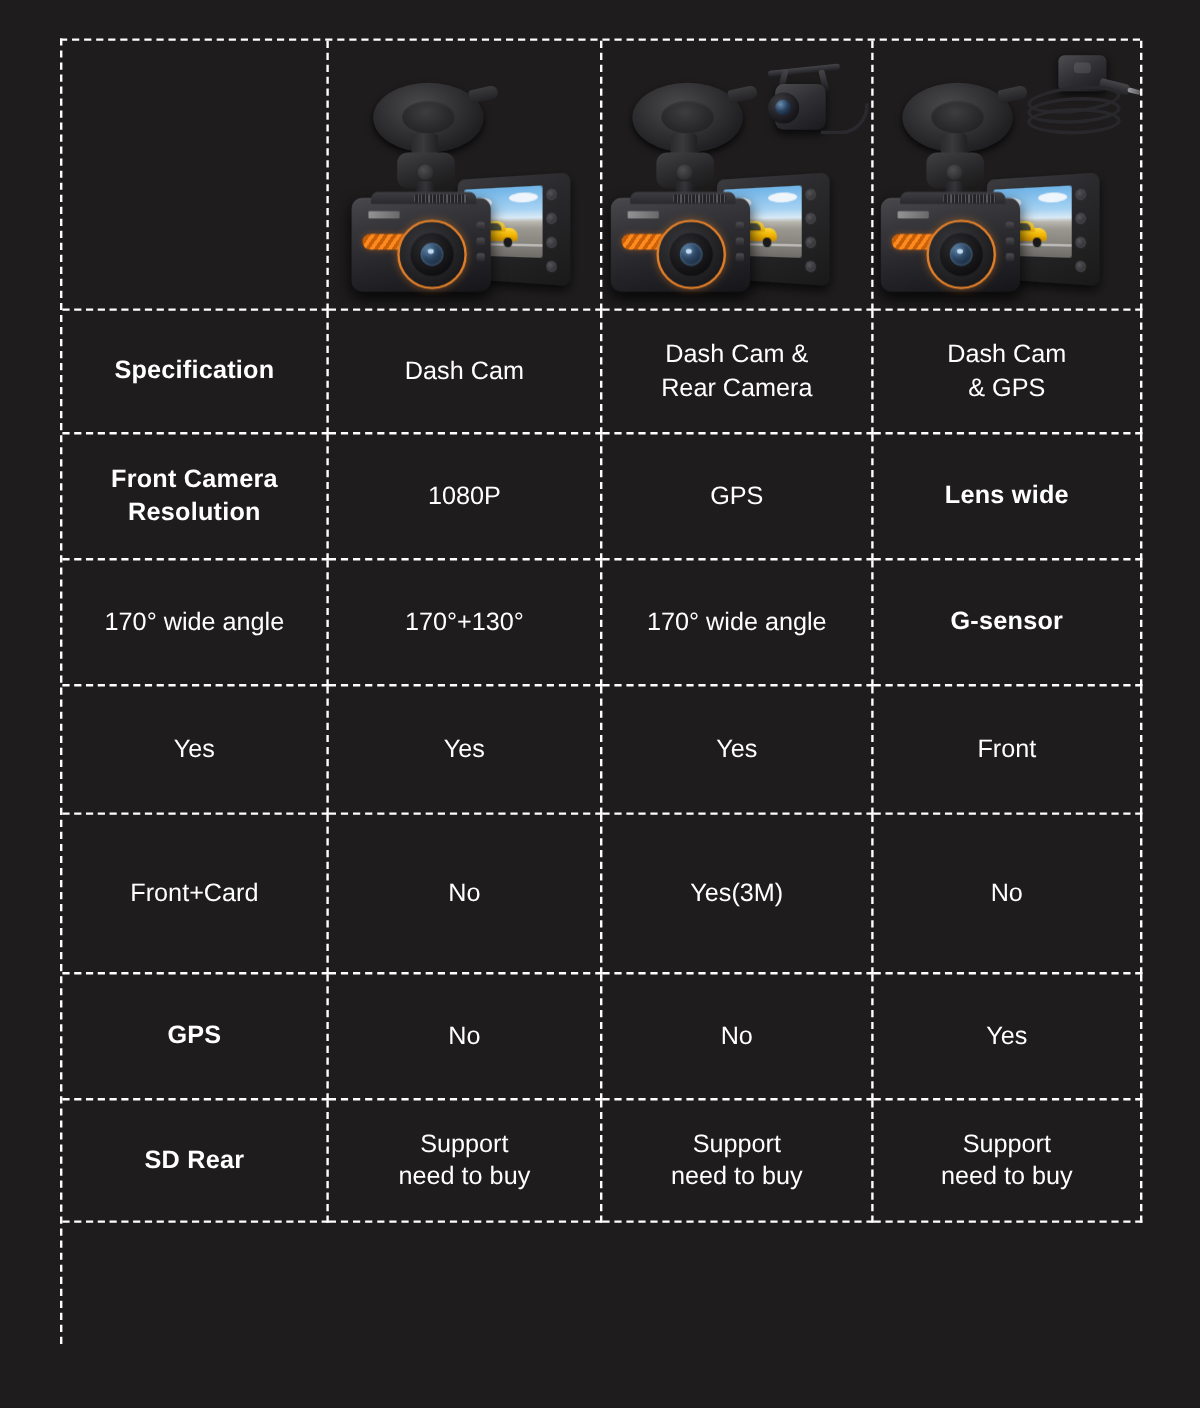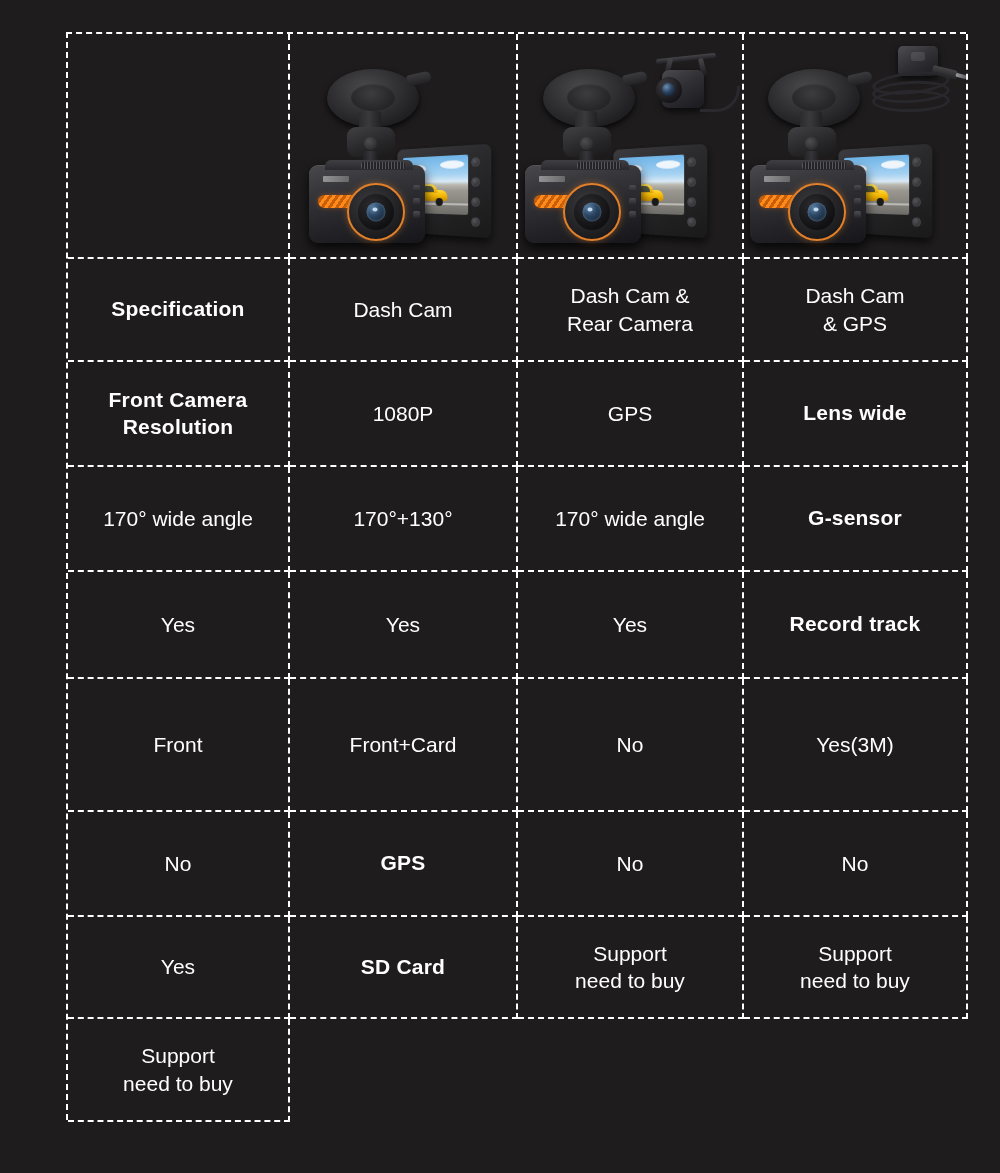--- a/index.html
+++ b/index.html
@@ -8,21 +8,21 @@
   html, body {
     width: 1000px;
     height: 1173px;
     background: #1e1c1c;
     font-family: "Liberation Sans", sans-serif;
     overflow: hidden;
   }
 
   #spec-table {
     position: absolute;
-    left: 66px;
+    left: 50px;
     top: 32px;
     width: 900px;
     height: 1088px;
     display: grid;
     grid-template-columns: 222px 228px 226px 224px;
     grid-template-rows: 225px 103px 105px 105px 107px 133px 105px 102px 103px;
     border-top: 2px dashed #ffffff;
     border-left: 2px dashed #ffffff;
   }
 
@@ -629,31 +629,30 @@
   <div class="cell label-cell">Lens wide</div>
   <div class="cell value-cell">170° wide angle</div>
   <div class="cell value-cell">170°+130°</div>
   <div class="cell value-cell">170° wide angle</div>
 
   <div class="cell label-cell">G-sensor</div>
   <div class="cell value-cell">Yes</div>
   <div class="cell value-cell">Yes</div>
   <div class="cell value-cell">Yes</div>
 
-  <div class="cell label-cell">Record track</div>
   <div class="cell value-cell">Front</div>
   <div class="cell value-cell">Front+Card</div>
 
   <div class="cell value-cell">No</div>
   <div class="cell value-cell">Yes(3M)</div>
   <div class="cell value-cell">No</div>
 
   <div class="cell label-cell">GPS</div>
   <div class="cell value-cell">No</div>
   <div class="cell value-cell">No</div>
   <div class="cell value-cell">Yes</div>
 
-  <div class="cell label-cell">SD Card</div>
+  <div class="cell label-cell">SD Rear</div>
   <div class="cell value-cell">Support<br>need to buy</div>
   <div class="cell value-cell">Support<br>need to buy</div>
   <div class="cell value-cell">Support<br>need to buy</div>
 
 </div>
 
 </body></html>

